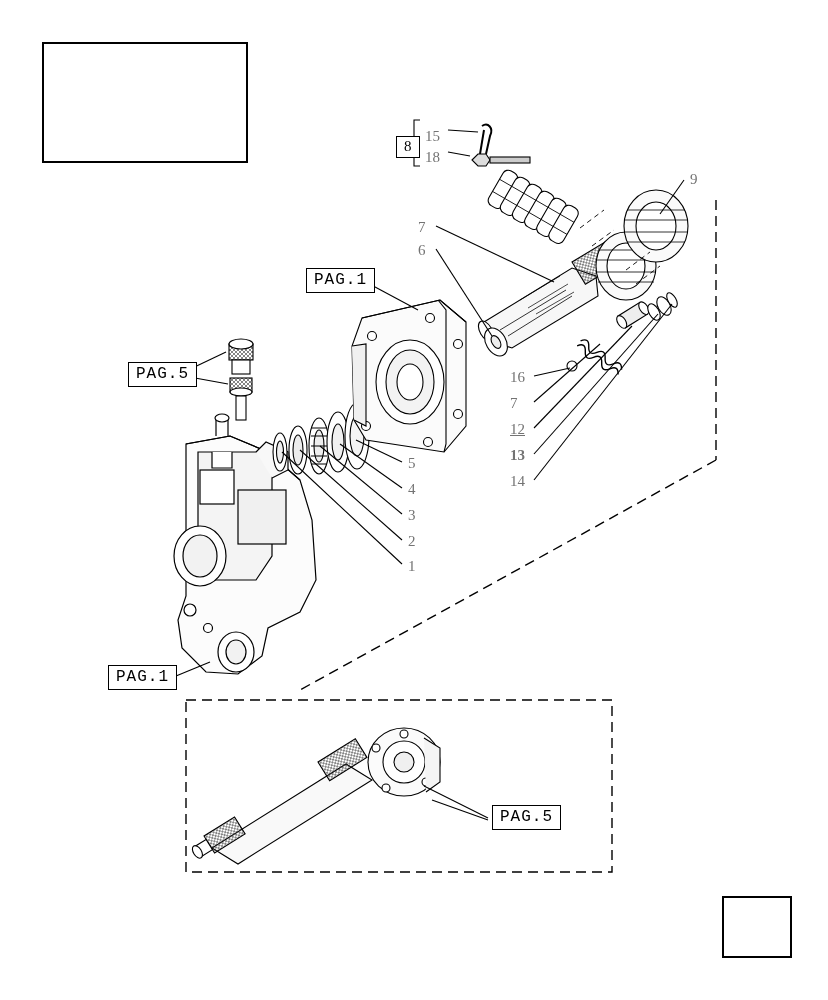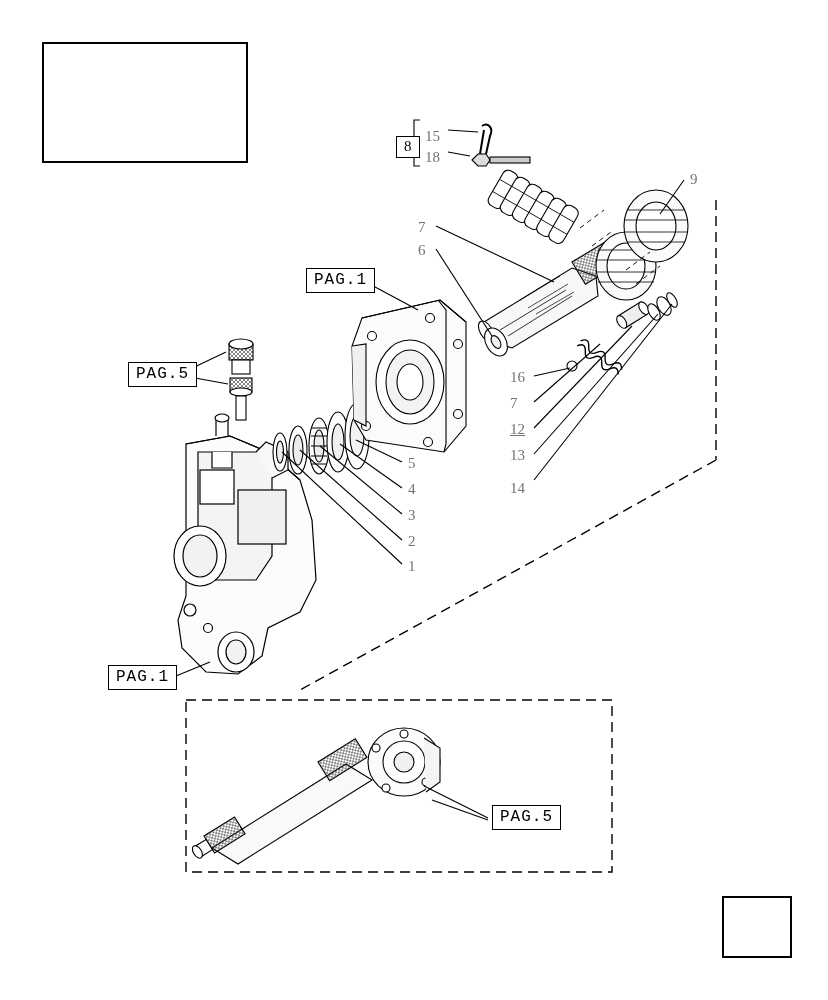--- a/index.html
+++ b/index.html
@@ -333,22 +333,22 @@
 
   <div class="abs callout" style="left:425px; top:129px;">15</div>
   <div class="abs callout" style="left:425px; top:150px;">18</div>
   <div class="abs callout" style="left:690px; top:172px;">9</div>
   <div class="abs callout" style="left:418px; top:220px;">7</div>
   <div class="abs callout" style="left:418px; top:243px;">6</div>
 
   <div class="abs callout" style="left:510px; top:370px;">16</div>
   <div class="abs callout" style="left:510px; top:396px;">7</div>
   <div class="abs callout" style="left:510px; top:422px;text-decoration:underline;">12</div>
-  <div class="abs callout" style="left:510px; top:448px;">13</div>
-  <div class="abs callout" style="left:510px; top:474px;margin-top:7px;">14</div>
+  <div class="abs callout" style="left:510px; top:448px;font-weight:bold;">13</div>
+  <div class="abs callout" style="left:510px; top:474px;">14</div>
 
   <div class="abs callout" style="left:408px; top:456px;">5</div>
   <div class="abs callout" style="left:408px; top:482px;">4</div>
   <div class="abs callout" style="left:408px; top:508px;">3</div>
   <div class="abs callout" style="left:408px; top:534px;">2</div>
   <div class="abs callout" style="left:408px; top:559px;">1</div>
 
 </div>
 
 </body></html>

